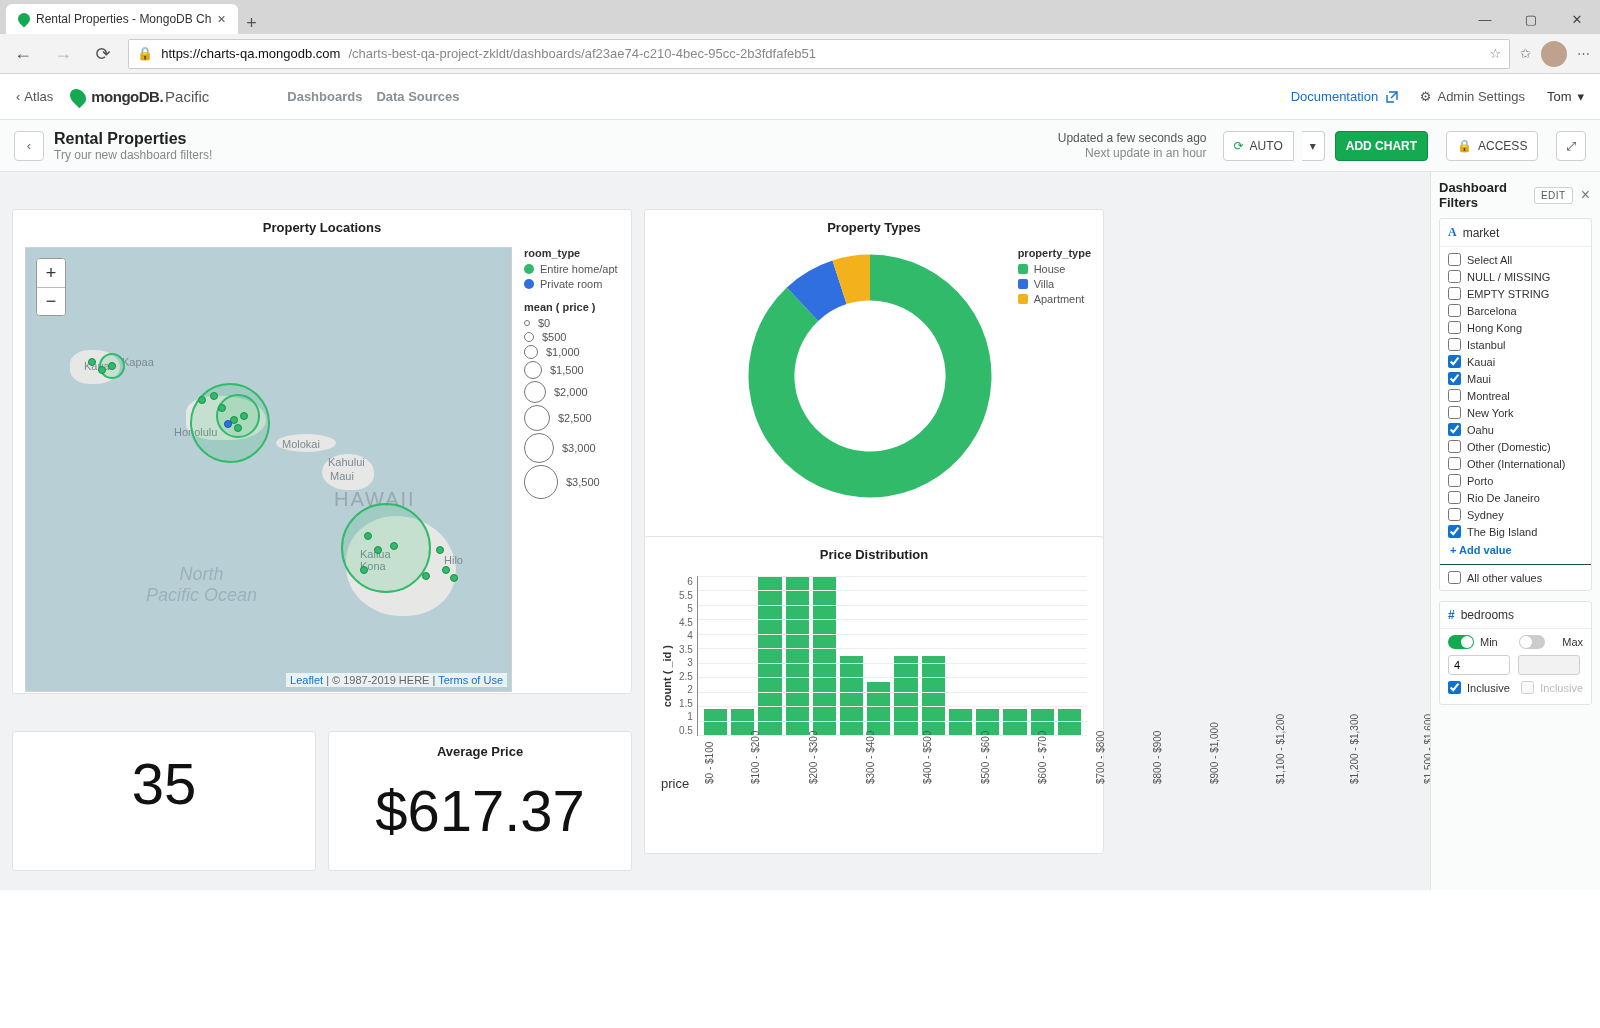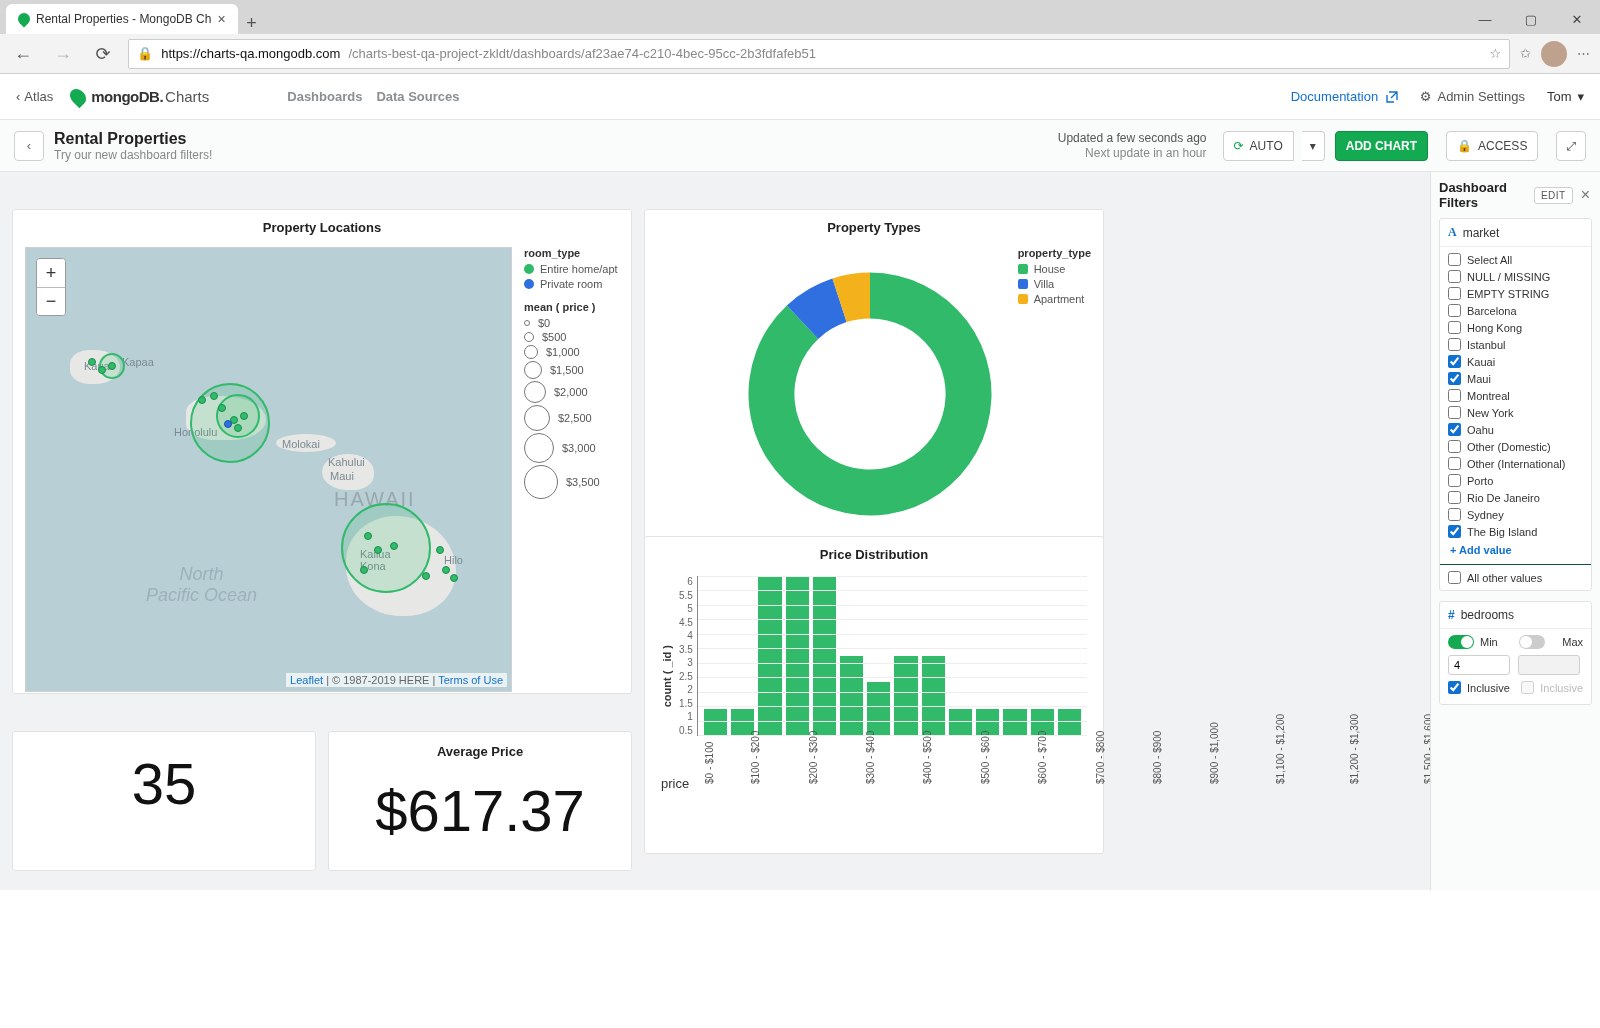--- a/index.html
+++ b/index.html
@@ -82,21 +82,21 @@
 
   .map-legend { width:95px; font-size:11px; color:#555; }
   .map-legend .lh { font-weight:600; color:#333; margin-bottom:4px; }
   .map-legend .row { display:flex; align-items:center; gap:6px; margin-bottom:3px;}
   .map-legend .sw { width:10px; height:10px; border-radius:50%; }
   .map-legend .sz-row { display:flex; align-items:center; gap:8px; margin:2px 0; }
   .map-legend .sz-circ { border:1px solid #777; border-radius:50%; flex:0 0 auto;}
   .map-legend .sz-lab { font-size:11px;}
 
   
-  .donutwrap { display:flex; align-items:flex-end; justify-content:center; height:calc(100% - 38px); gap:20px; padding:0 12px 12px 4px; position:relative;}
+  .donutwrap { display:flex; align-items:flex-start; justify-content:center; height:calc(100% - 38px); gap:20px; padding:0 12px 12px 4px; position:relative;}
   .donut { position:relative; width:270px; height:270px; }
   .donut svg { width:100%; height:100%; }
   .donut-legend { font-size:11px; color:#555; position:absolute; top:6px; right:12px;}
   .donut-legend .lh { font-weight:600; color:#333; margin-bottom:4px; }
   .donut-legend .row { display:flex; align-items:center; gap:6px; margin-bottom:3px; }
   .donut-legend .sw  { width:10px; height:10px; border-radius:2px; }
 
   
   .twostats { display:grid; grid-template-columns: 1fr 1fr; gap:12px; }
   .stat-title { font-weight:600; text-align:center; padding:12px 0 0; color:#222; }
@@ -182,21 +182,21 @@
   </div>
 </div>
 
 <div class="app-nav">
   <div class="atlas-link">
     <span>‹</span>
     <span>Atlas</span>
   </div>
   <div class="brand">
     <span class="leaf"></span>
-    <span><span class="b1">mongoDB.</span><span class="b2">Charts</span></span>
+    <span><span class="b1">mongoDB.</span><span class="b2">Pacific</span></span>
   </div>
   <div class="nav-center">
     <a>Dashboards</a>
     <a>Data Sources</a>
   </div>
   <div class="nav-right">
     <a class="doc">
       <span>Documentation</span>
       <svg width="12" height="12">
           <path d="M3 1h8v8M11 1L5 7M1 4v7h7" stroke="#1171d1" fill="none" stroke-width="1.4"></path>

